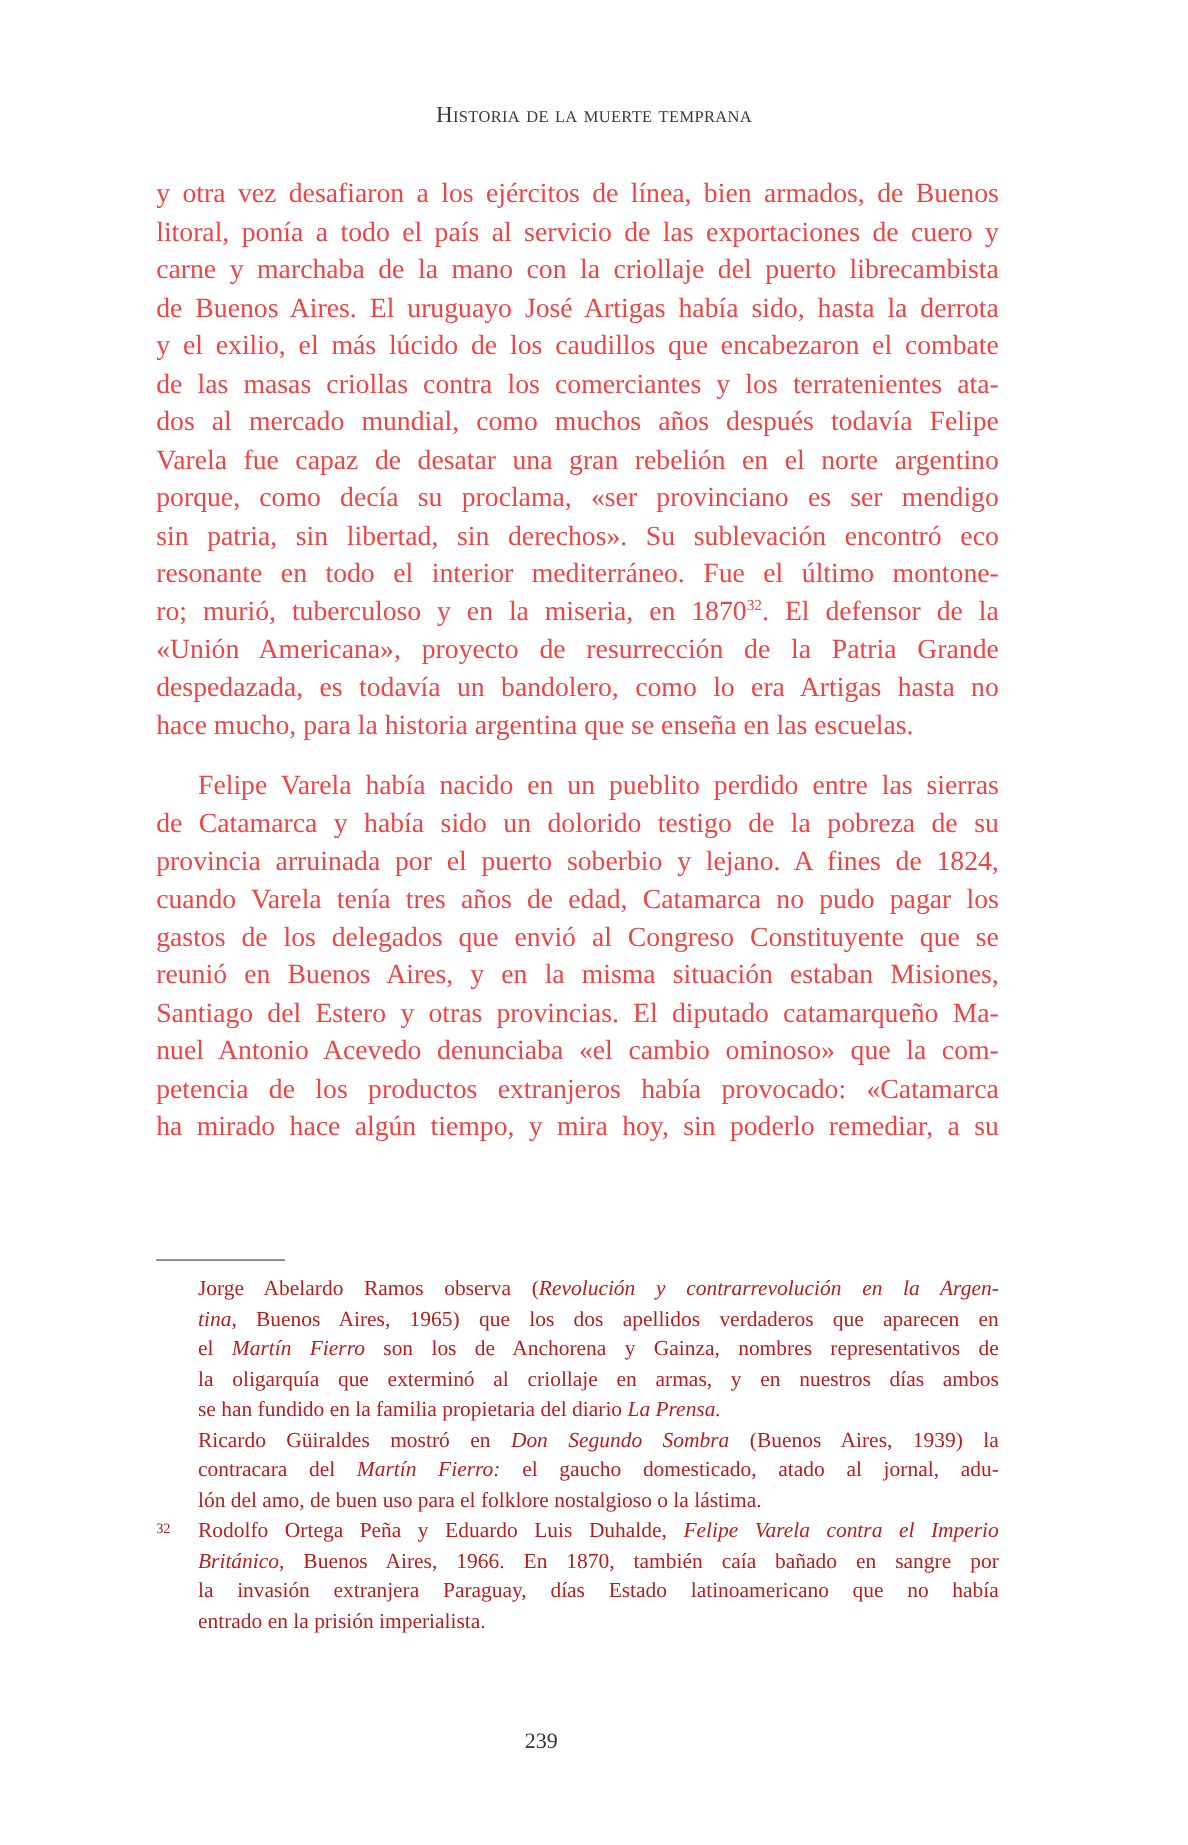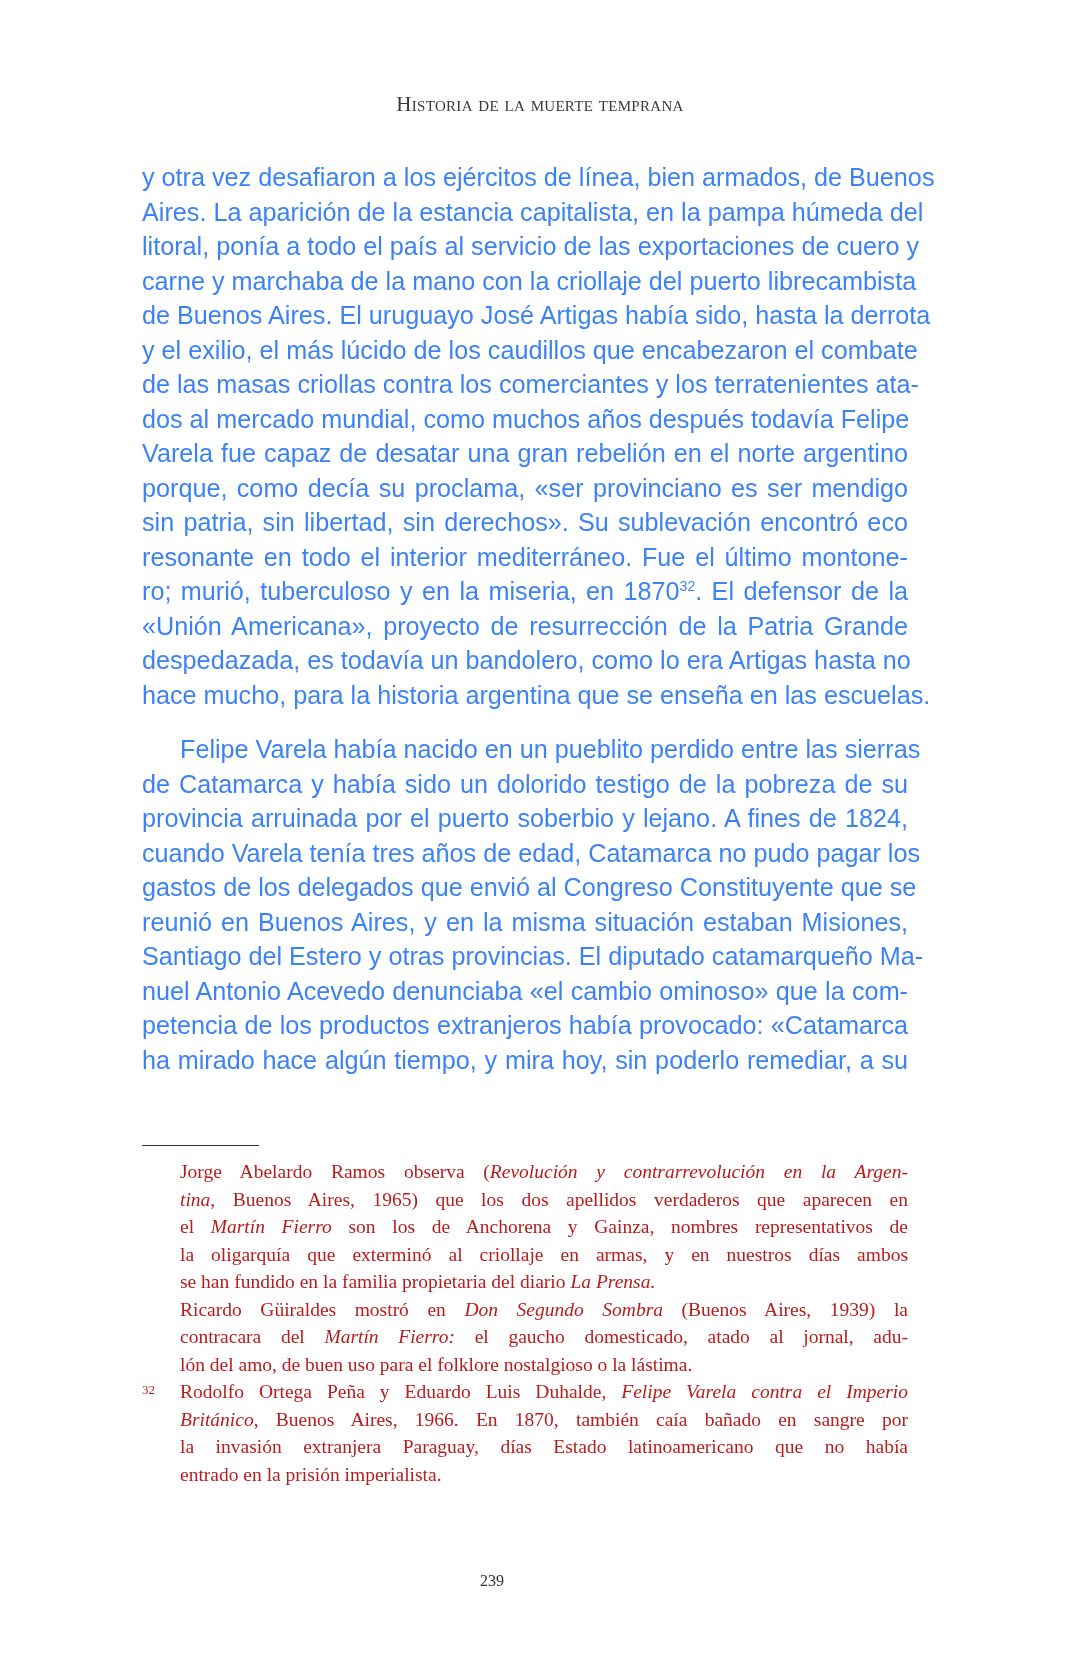--- a/index.html
+++ b/index.html
@@ -28,25 +28,25 @@
       font-variant: small-caps;
     }
     .page-header .hdr-text {
       font-variant: small-caps;
     }
     .body-text {
       position: absolute;
       top: 160px;
       left: 142px;
       width: 766px;
-      font-family: Liberation Sans, sans-serif;
+      font-family: Liberation Serif, serif;
       font-size: 25.2px;
       line-height: 34.5px;
       text-align: justify;
-      color: #3b82f6;
+      color: #ef4444;
     }
     .body-text p {
       margin: 0;
     }
     .body-text .line {
       display: block;
       text-align: justify;
       text-align-last: justify;
       white-space: nowrap;
     }
@@ -98,35 +98,34 @@
     .fn em {
       font-style: italic;
     }
     .page-number {
       position: absolute;
       top: 1572px;
       left: 0;
       width: 984px;
       text-align: center;
       font-family: "Liberation Serif", serif;
-      font-size: 16px;
+      font-size: 20px;
       color: #333333;
     }
   </style>
 </head>
 <body>
 
 <div class="page-header">
   <span class="hdr-text">Historia de la muerte temprana</span>
 </div>
 
 <div class="body-text">
   <p>
     <span class="line">y otra vez desafiaron a los ejércitos de línea, bien armados, de Buenos</span>
-    <span class="line">Aires. La aparición de la estancia capitalista, en la pampa húmeda del</span>
     <span class="line">litoral, ponía a todo el país al servicio de las exportaciones de cuero y</span>
     <span class="line">carne y marchaba de la mano con la criollaje del puerto librecambista</span>
     <span class="line">de Buenos Aires. El uruguayo José Artigas había sido, hasta la derrota</span>
     <span class="line">y el exilio, el más lúcido de los caudillos que encabezaron el combate</span>
     <span class="line">de las masas criollas contra los comerciantes y los terratenientes ata-</span>
     <span class="line">dos al mercado mundial, como muchos años después todavía Felipe</span>
     <span class="line">Varela fue capaz de desatar una gran rebelión en el norte argentino</span>
     <span class="line">porque, como decía su proclama, «ser provinciano es ser mendigo</span>
     <span class="line">sin patria, sin libertad, sin derechos». Su sublevación encontró eco</span>
     <span class="line">resonante en todo el interior mediterráneo. Fue el último montone-</span>

